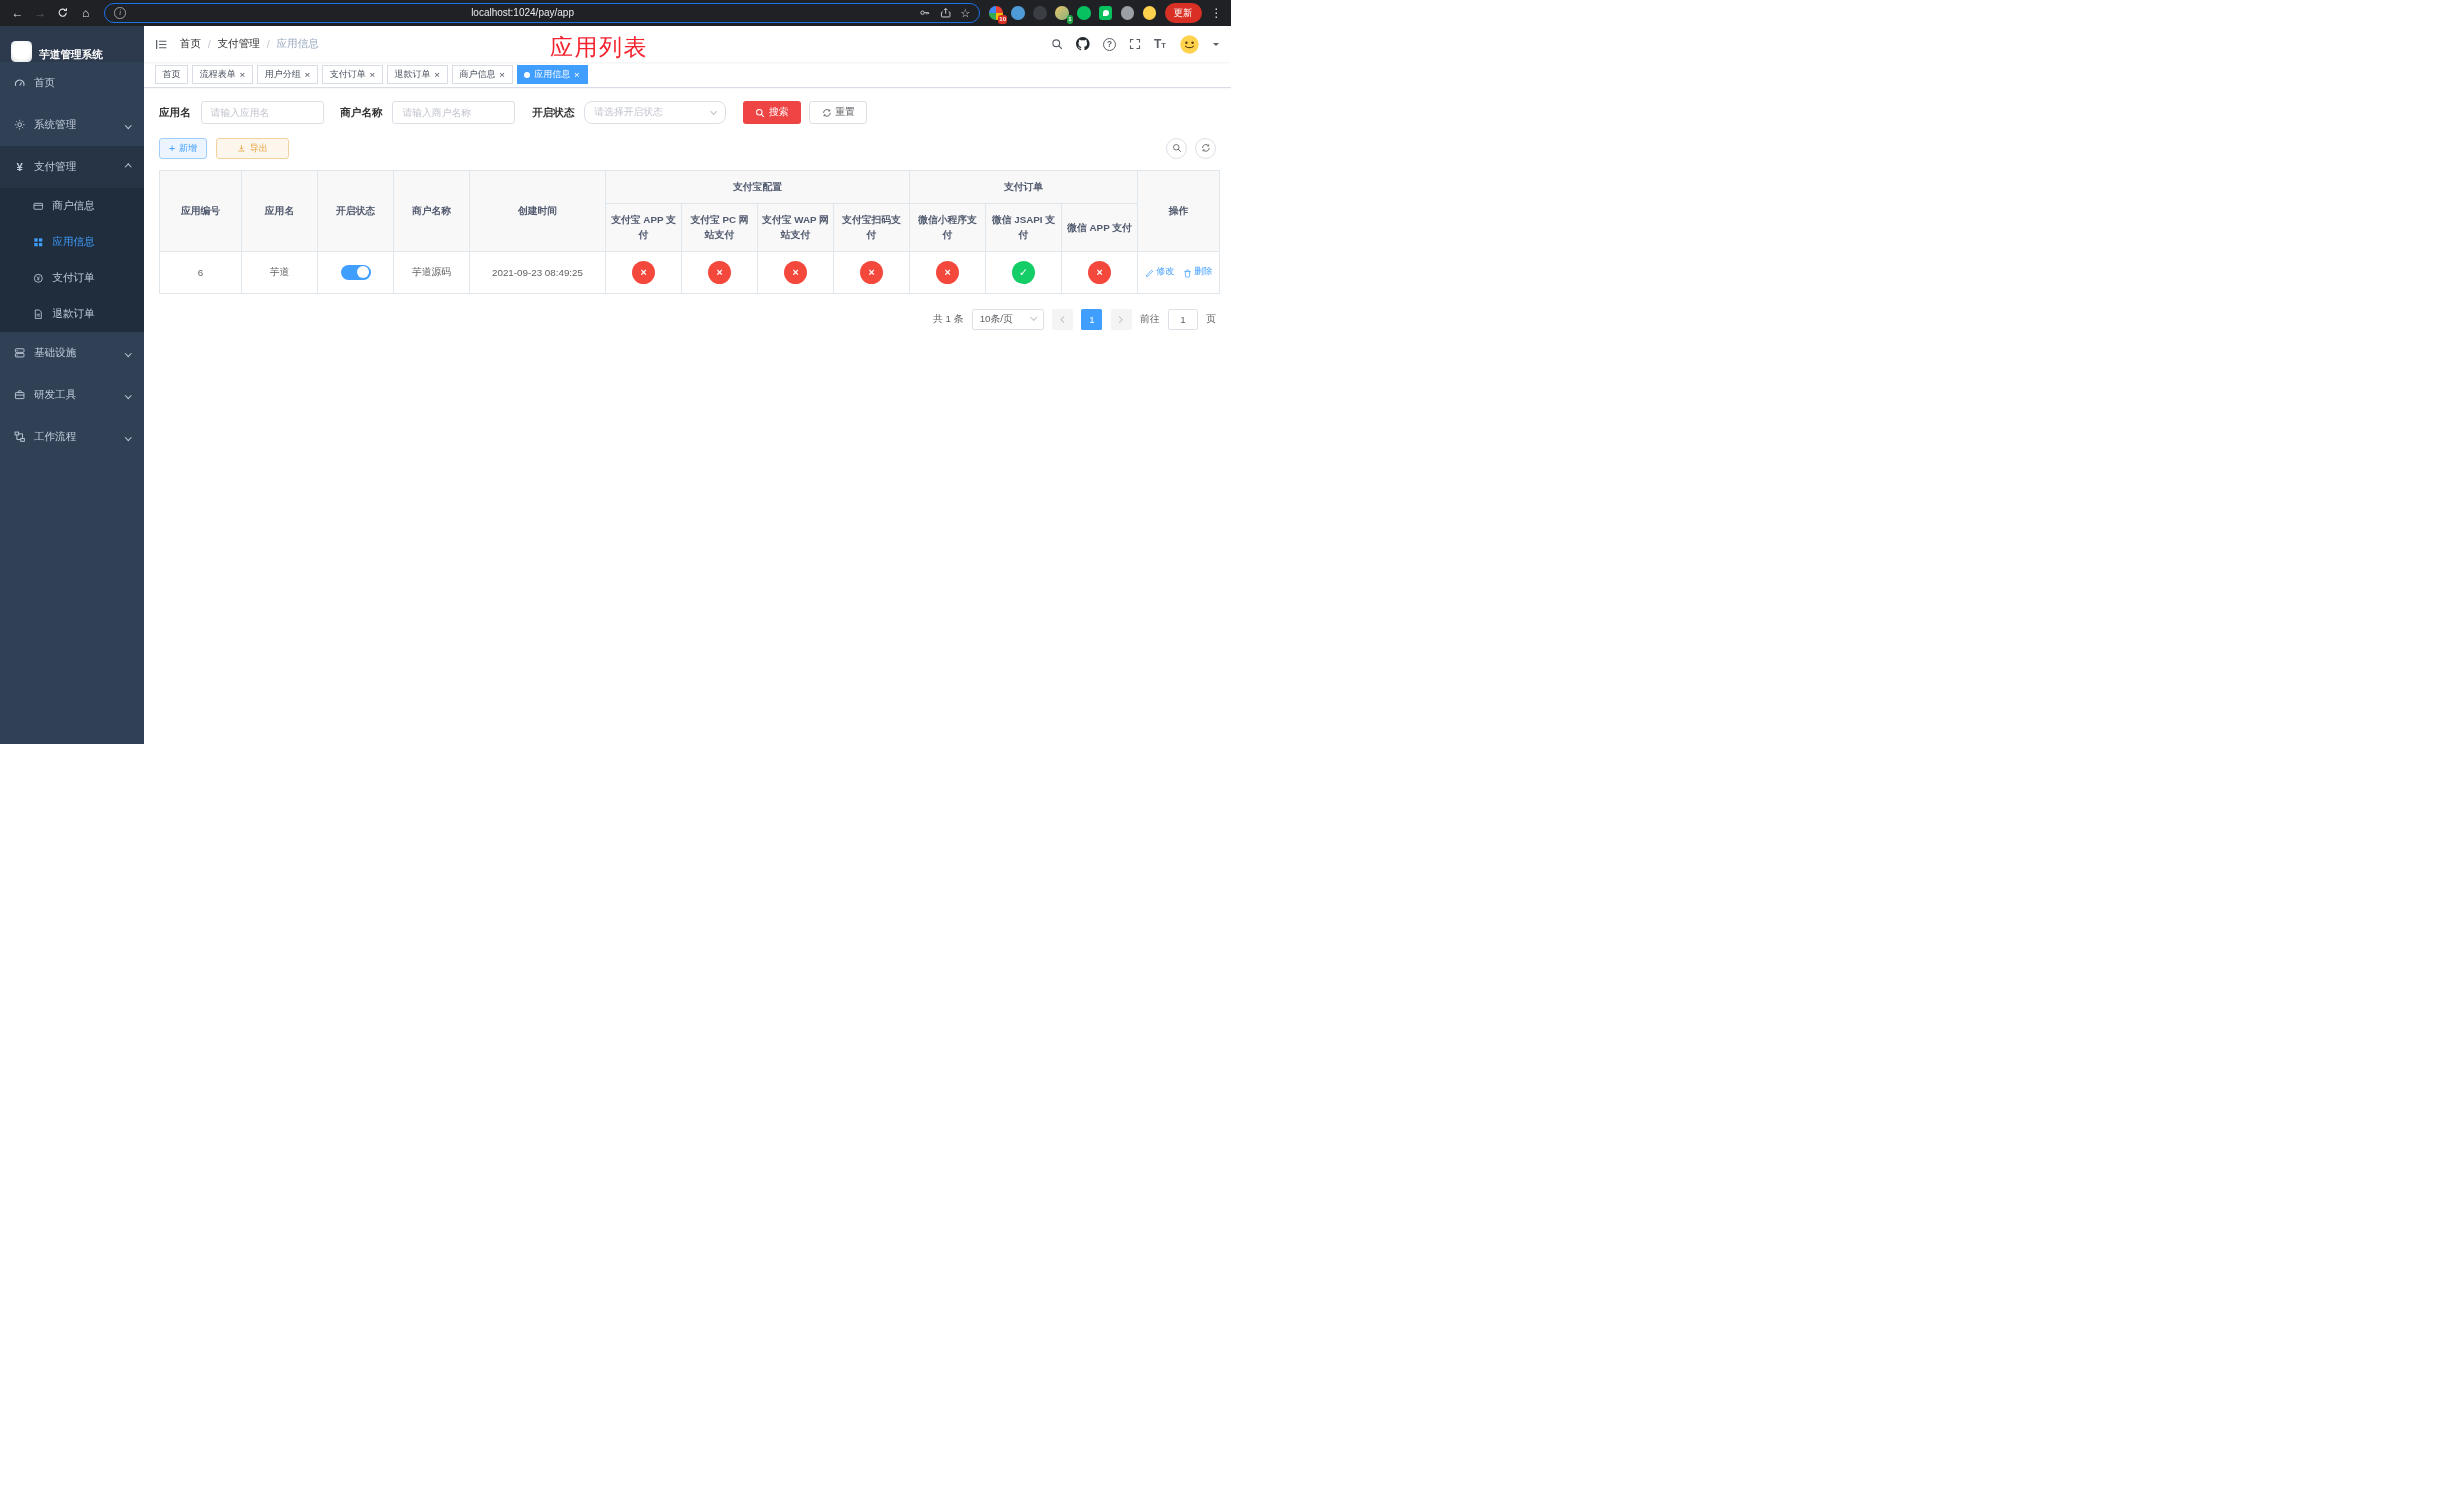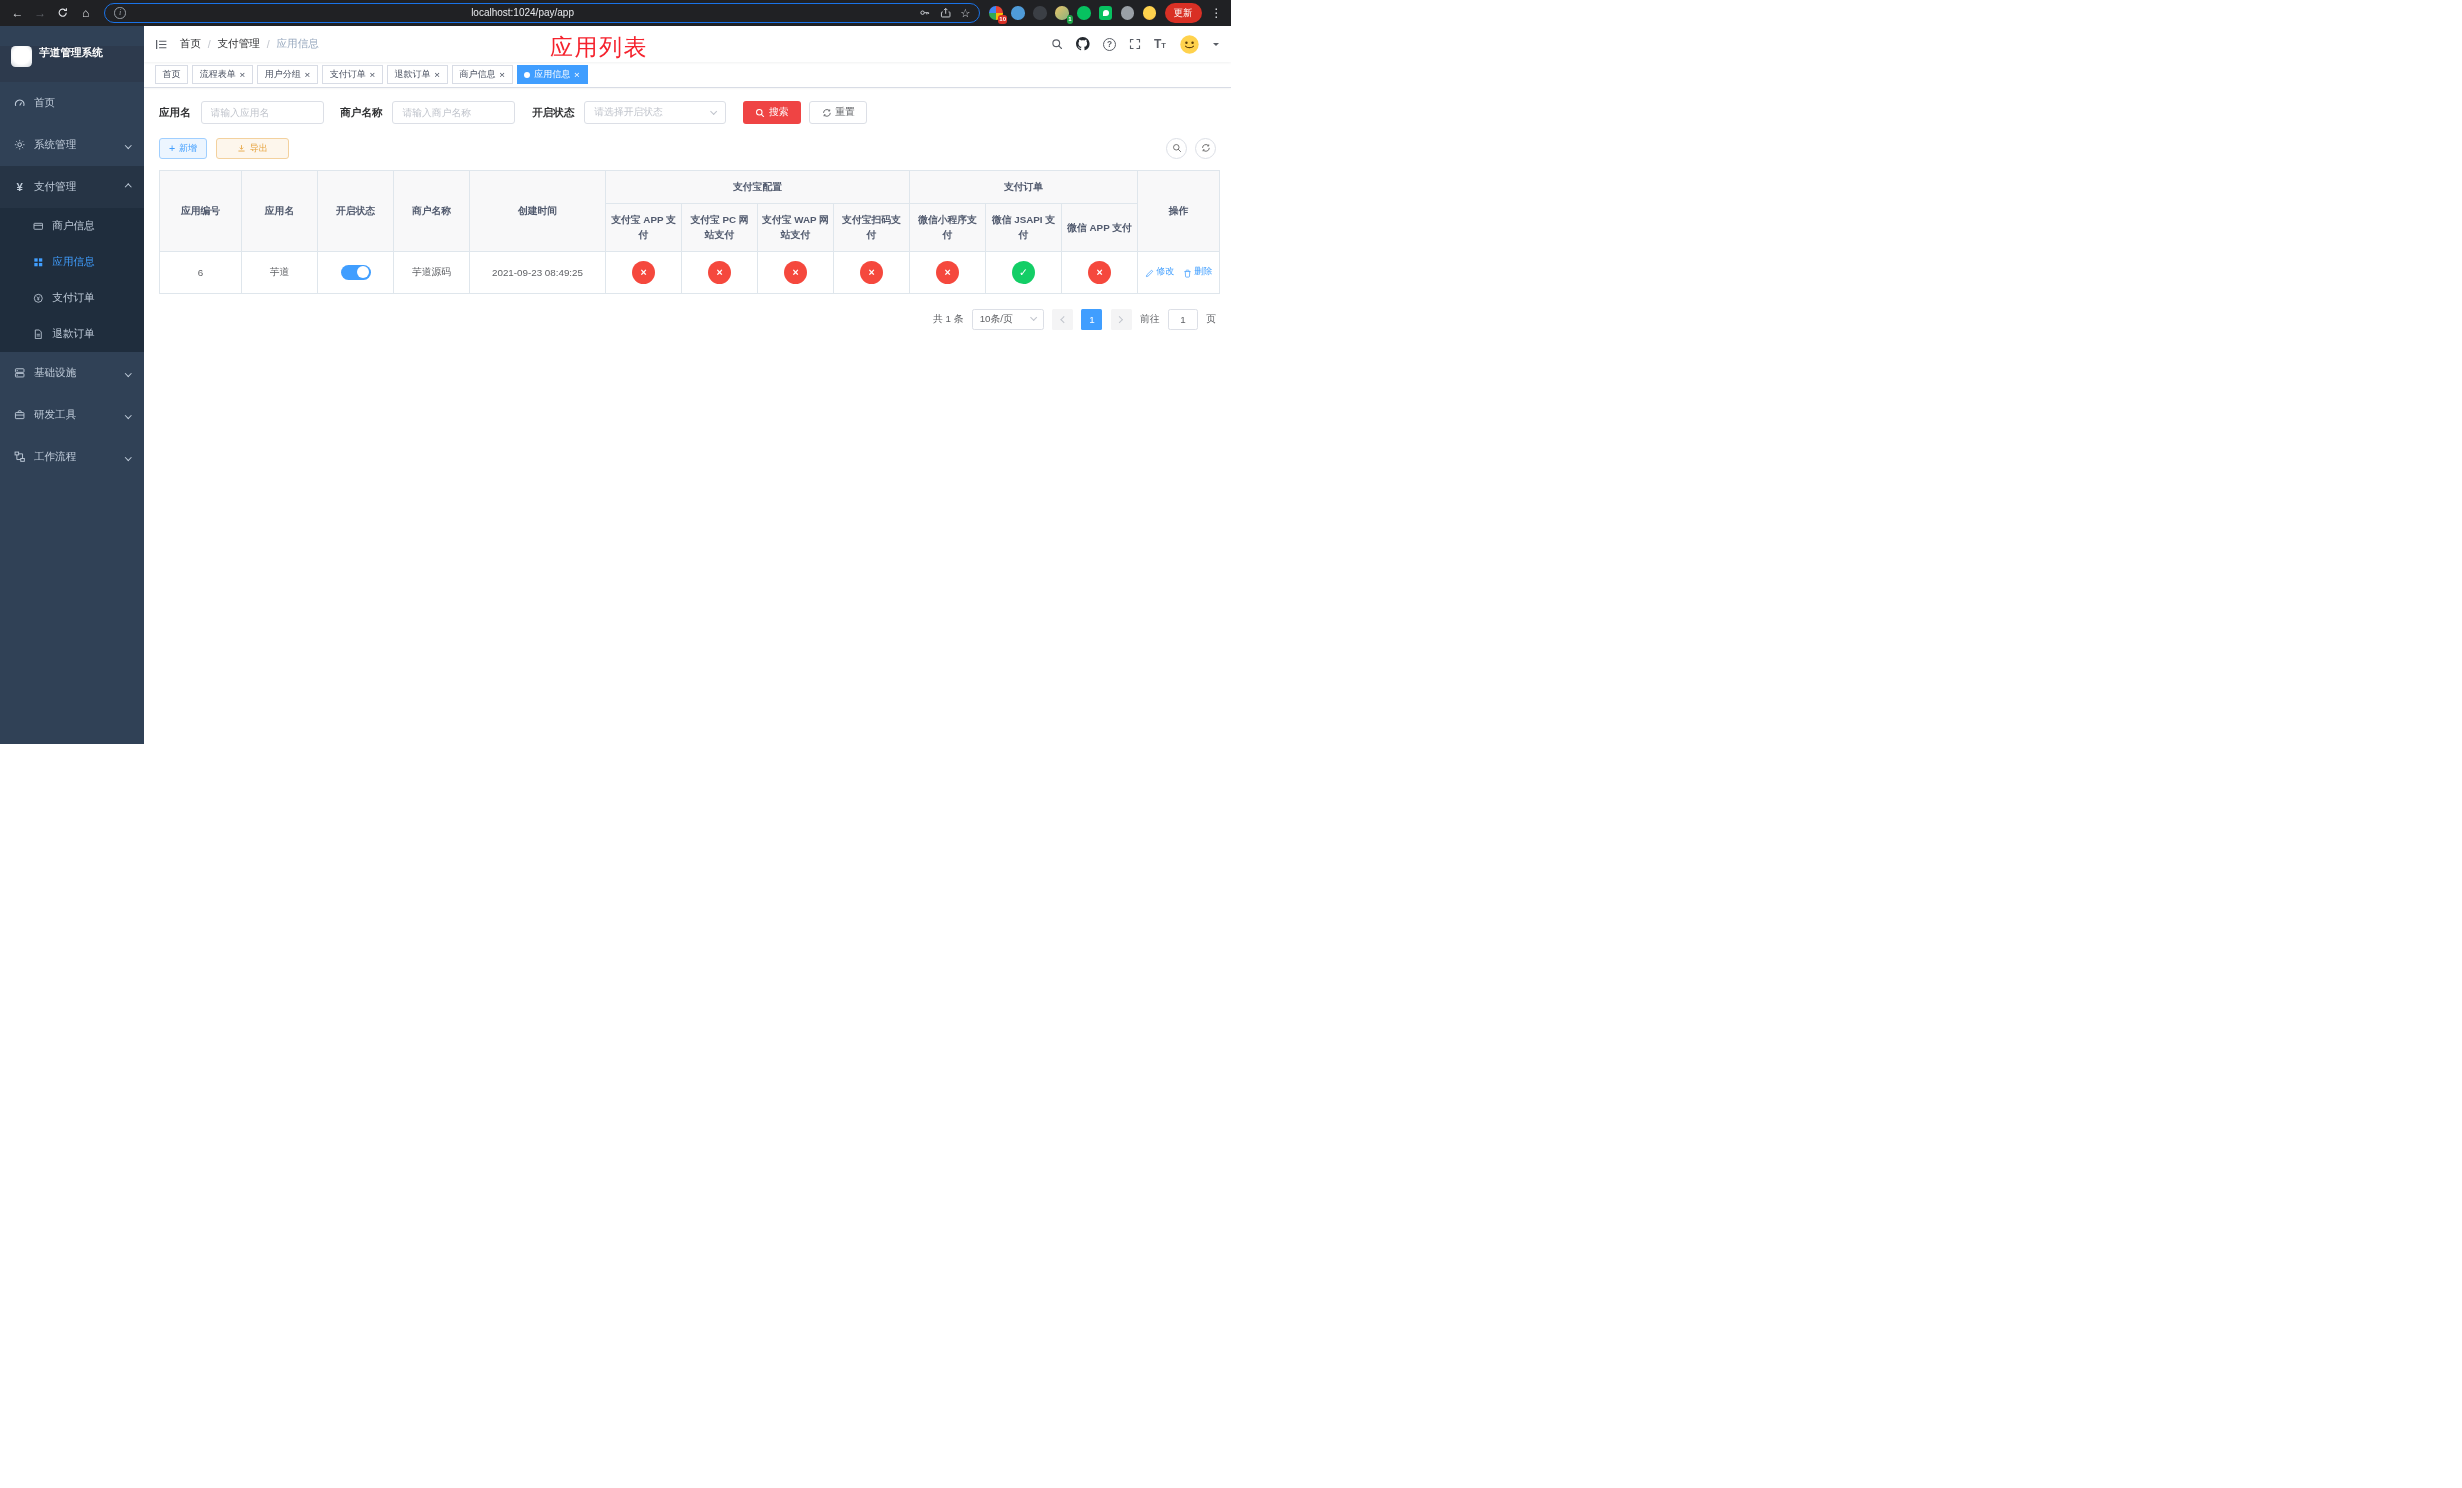--- a/index.html
+++ b/index.html
@@ -21,21 +21,21 @@
   .ext-square::after{content:"";width:6px;height:6px;background:#fff;border-radius:50% 50% 50% 0;}
   .badge{position:absolute;bottom:-3.8px;right:-4.5px;font-size:6px;font-weight:700;color:#fff;border-radius:3px;padding:0.8px 1.5px;line-height:6.8px;}
   .badge.red{background:#d93025;}
   .badge.green{background:#1ea446;}
   .grid-ext{background:conic-gradient(#ea4335 0 25%,#fbbc05 25% 50%,#34a853 50% 75%,#4285f4 75% 100%);}
   .face-ext{background:radial-gradient(circle at 50% 40%,#ffd24d 60%,#f0a13c);}
   .update-btn{background:#d93025;color:#fff;font-size:9.5px;padding:3.8px 9px;border-radius:10.6px;border:none;cursor:pointer;flex:none;}
 
   
   .sidebar{position:absolute;top:26px;left:0;bottom:0;width:144px;background:#304156;z-index:10;}
-  .logo-bar{height:36px;display:flex;align-items:flex-start;gap:7.6px;padding:0 10.6px;background:#2d3a4d;margin-top:20px;}
+  .logo-bar{height:36px;display:flex;align-items:flex-end;gap:7.6px;padding:0 10.6px;background:#2d3a4d;}
   .logo-img{width:21px;height:21px;border-radius:4.5px;background:radial-gradient(circle at 50% 45%,#ffffff 55%,#cfd4da);flex:none;}
   .logo-title{color:#fff;font-size:10.6px;font-weight:700;white-space:nowrap;}
   .menu-item{height:42px;display:flex;align-items:center;gap:8.3px;padding:0 13.6px;color:#bfcbd9;font-size:10.6px;cursor:pointer;white-space:nowrap;}
   .menu-item.parent-open{background:#263445;}
   .submenu{background:#1f2d3d;}
   .submenu .menu-item{height:36px;padding-left:32px;}
   .menu-item.active{color:#409eff;}
   .micon{width:12px;height:12px;flex:none;display:flex;align-items:center;justify-content:center;}
   .micon.yen{font-size:11.4px;font-weight:700;}
   .chev{width:4.5px;height:4.5px;border-right:1.1px solid #bfcbd9;border-bottom:1.1px solid #bfcbd9;display:inline-block;margin-left:auto;flex:none;}
@@ -68,21 +68,21 @@
   .tag .dot{width:6px;height:6px;background:#fff;border-radius:50%;}
 
   
   .content{position:absolute;left:144px;top:88px;right:0;bottom:0;background:#fff;padding:13px 15px;}
 
   .filter-bar{display:flex;align-items:center;margin-bottom:13.6px;}
   .filter-item{display:flex;align-items:center;gap:9.8px;margin-right:16.7px;}
   .filter-label{font-size:10.6px;color:#303133;font-weight:700;white-space:nowrap;}
   .text-input{height:23px;border:0.8px solid #dcdfe6;border-radius:3px;padding:0 9px;font-size:9.8px;color:#606266;width:123px;outline:none;font-family:inherit;}
   .text-input::placeholder{color:#c0c4cc;}
-  .select-box{width:142px;height:23px;border:0.8px solid #dcdfe6;border-radius:3px;display:flex;align-items:center;justify-content:space-between;padding:0 9px;font-size:9.8px;color:#c0c4cc;cursor:pointer;background:#fff;}
+  .select-box{width:142px;height:23px;border:0.8px solid #dcdfe6;border-radius:8px;display:flex;align-items:center;justify-content:space-between;padding:0 9px;font-size:9.8px;color:#c0c4cc;cursor:pointer;background:#fff;}
   .sel-chev{width:5.3px;height:5.3px;border-right:1.1px solid #c0c4cc;border-bottom:1.1px solid #c0c4cc;transform:rotate(45deg);margin-top:-2.3px;}
 
   .btn{display:inline-flex;align-items:center;gap:3.8px;border-radius:3px;font-size:9.8px;cursor:pointer;border:0.8px solid transparent;font-family:inherit;}
   .btn-search{background:#ef4444;color:#fff;height:23px;padding:0 11.4px;margin-right:8.3px;}
   .btn-reset{background:#fff;color:#606266;border-color:#dcdfe6;height:23px;padding:0 11.4px;}
   .btn-add{background:#ecf5ff;color:#409eff;border-color:#a0cfff;height:21px;padding:0 9px;font-size:9px;}
   .btn-add .plus{font-size:10.6px;line-height:1;}
   .btn-export{background:#fdf6ec;color:#e6a23c;border-color:#f3d19e;height:21px;padding:0 20px;font-size:9px;}
   .toolbar{display:flex;align-items:center;gap:9px;margin-bottom:11.4px;}
   .toolbar-right{margin-left:auto;display:flex;gap:7.6px;}

